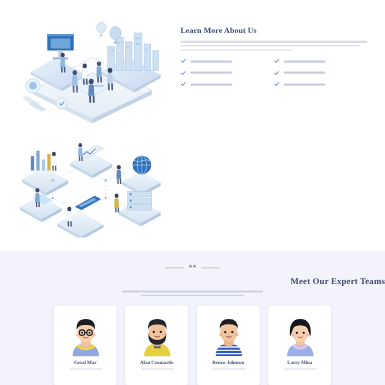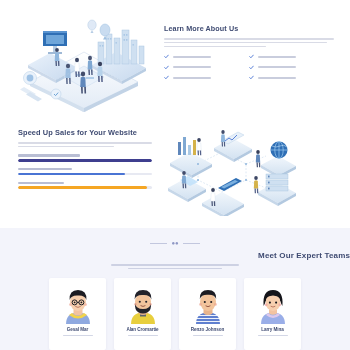--- a/index.html
+++ b/index.html
@@ -2,21 +2,21 @@
 <html><head>
 <meta charset="utf-8">
 <style>
   html,body{margin:0;padding:0;}
   body{
     width:350px;height:350px;overflow:hidden;
     background:#ffffff;
     font-family:"Liberation Sans", sans-serif;
     -webkit-font-smoothing:antialiased;
   }
-  .page{position:relative;width:350px;height:350px;}
+  .page{position:relative;width:350px;height:350px;font-family:Liberation Serif, serif;}
 
   
   .sec-top{position:relative;display:flex;padding:8px 10px 0 10px;box-sizing:border-box;height:112px;}
   .hero-art{width:148px;height:104px;position:relative;flex:none;}
   .learn{flex:1;padding:16px 6px 0 6px;box-sizing:border-box;}
   .h-title{font-size:7.2px;font-weight:bold;color:#3f4b72;letter-spacing:.1px;margin:0 0 5px 0;}
   .h-para{margin:0 0 7px 0;}
   .line{height:1.6px;background:#d9dbe6;border-radius:1px;margin-bottom:2.3px;}
   .line.w100{width:100%}.line.w96{width:96%}.line.w60{width:60%}
   .line.w72{width:72%}
@@ -239,47 +239,20 @@
                 <path d="M1.5 5.2 L3.8 7.5 L8.6 2.2" stroke="#4a74d4" stroke-width="1.8" fill="none" stroke-linecap="round" stroke-linejoin="round"></path>
               </svg>
             </span>
           <span class="lbl"></span>
         </div>
       </div>
     </div>
   </div>
 
   <div class="sec-mid">
-    <div class="sales">
-      <div class="s-title">Speed Up Sales for Your Website</div>
-      <div>
-        <div class="line w100"></div>
-        <div class="line w72"></div>
-      </div>
-      <div class="bars">
-        <div class="bar-row">
-          <div class="bar-lbl" style="width:46%"></div>
-          <div class="bar-track">
-            <div class="bar-fill" style="width:100%;background:#3f3f8f"></div>
-          </div>
-        </div>
-        <div class="bar-row">
-          <div class="bar-lbl" style="width:40%"></div>
-          <div class="bar-track">
-            <div class="bar-fill" style="width:80%;background:#4a74d4"></div>
-          </div>
-        </div>
-        <div class="bar-row">
-          <div class="bar-lbl" style="width:34%"></div>
-          <div class="bar-track">
-            <div class="bar-fill" style="width:96%;background:#f5a623"></div>
-          </div>
-        </div>
-      </div>
-    </div>
 
     <div class="net-art">
       <svg width="140" height="100" viewBox="0 0 140 100">
         <defs>
           <linearGradient id="pL" x1="0" y1="0" x2="0" y2="1">
             <stop offset="0" stop-color="#f2f7fc"></stop>
               <stop offset="1" stop-color="#d3e2f1"></stop>
           </linearGradient>
         </defs>
 

